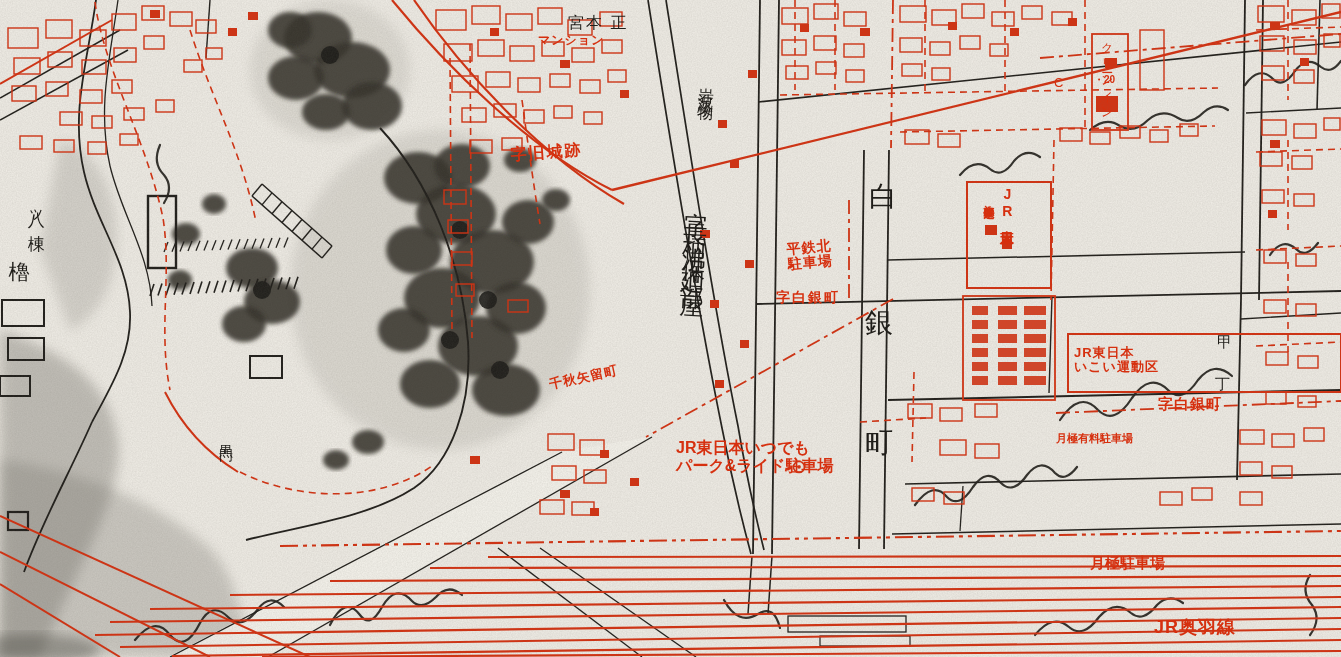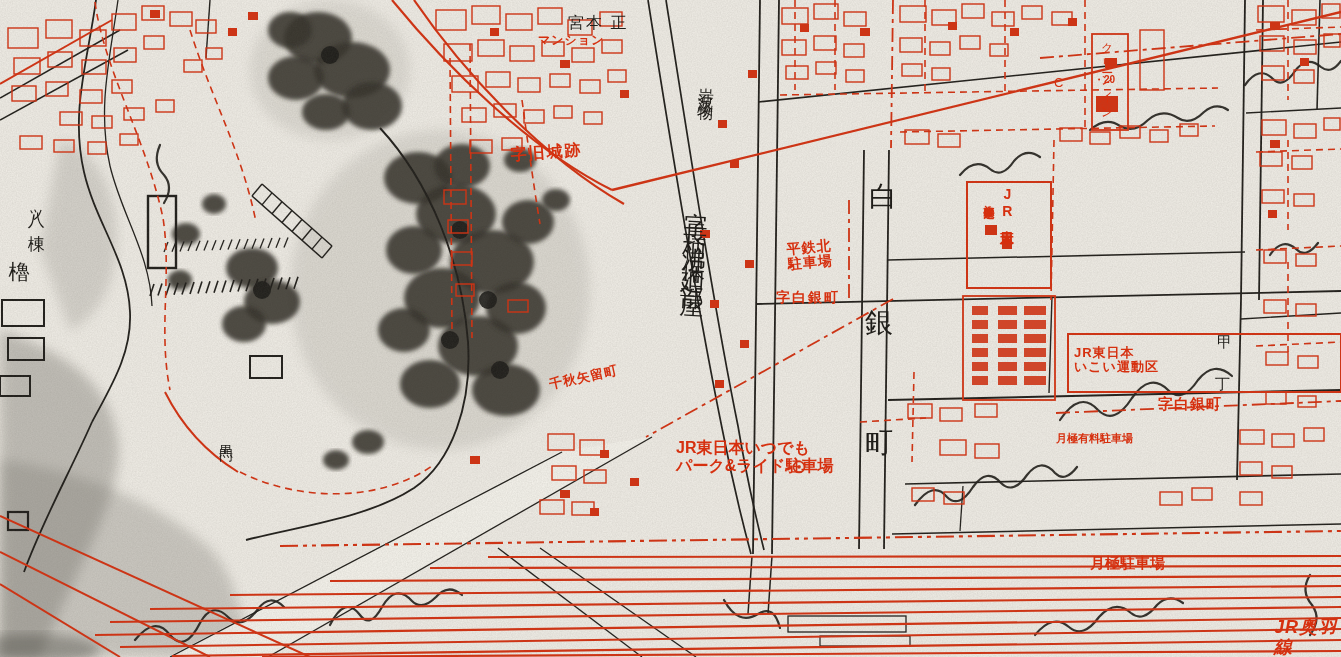--- a/index.html
+++ b/index.html
@@ -418,21 +418,21 @@
       <div class="map-label" style="left: 865px; top: 428px; font-size: 28px; letter-spacing: 0px;">町</div>
       <div class="map-label red vert bold" style="left: 999px; top: 186px; font-size: 14px; letter-spacing: 1px;">JR東日本</div>
       <div class="map-label red vert bold" style="left: 983px; top: 196px; font-size: 11px; letter-spacing: 1px;">旅客鉄道㈱</div>
       <div class="map-label red bold" style="left: 1074px; top: 346px; font-size: 13px; letter-spacing: 1px;">JR東日本
 いこい運動区</div>
       <div class="map-label red bold" style="left: 1158px; top: 396px; font-size: 15px; letter-spacing: 1px;">字白銀町</div>
       <div class="map-label red bold" style="left: 1056px; top: 432px; font-size: 11px; letter-spacing: 0px;">月極有料駐車場</div>
       <div class="map-label red bold" style="left: 1090px; top: 511px; font-size: 15px; letter-spacing: 0px; margin-top: 44px;">月極駐車場</div>
       <div class="map-label red bold" style="left: 676px; top: 439px; font-size: 16px; letter-spacing: 0px;">JR東日本いつでも
 パーク&amp;ライド駐車場</div>
-      <div class="map-label red bold" style="left: 1274px; top: 618px; font-size: 18px; letter-spacing: 1px; font-style: italic;">JR奥羽線</div>
+      <div class="map-label red bold" style="left: 1154px; top: 618px; font-size: 18px; letter-spacing: 1px;">JR奥羽線</div>
       <div class="map-label red bold" style="left: 548px; top: 378px; font-size: 13px; letter-spacing: 1px; transform: rotate(-12deg);">千秋矢留町</div>
       <div class="map-label red vert" style="left: 1100px; top: 34px; font-size: 12px; letter-spacing: 2px;">クリーンイン</div>
       <div class="map-label red bold" style="left: 1094px; top: 74px; font-size: 10px; letter-spacing: 0px;">・20</div>
       <div class="map-label red" style="left: 1054px; top: 76px; font-size: 13px; letter-spacing: 0px;">C</div>
       <div class="map-label vert" style="left: 218px; top: 434px; font-size: 14px; letter-spacing: 4px;">黒門</div>
       <div class="map-label red bold" style="left: 538px; top: 34px; font-size: 12px; letter-spacing: 1px; text-align: right;">マンション</div>
       <div class="map-label" style="left: 568px; top: 14px; font-size: 16px; letter-spacing: 2px;">宮本 正</div>
       <div class="map-label" style="left: 1217px; top: 334px; font-size: 15px; letter-spacing: 0px;">甲</div>
       <div class="map-label" style="left: 1215px; top: 376px; font-size: 15px; letter-spacing: 0px;">丁</div>
     </div>

